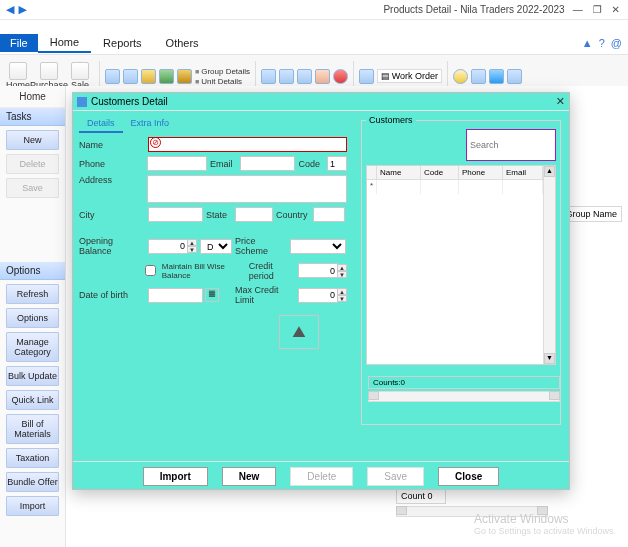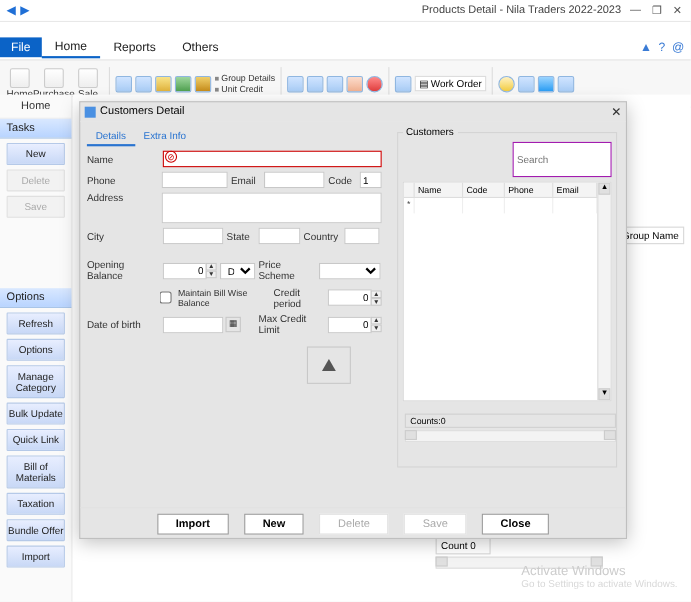--- a/index.html
+++ b/index.html
@@ -36,21 +36,21 @@
 .bg-count { position:absolute; right:80px; bottom:30px; left:330px; }
 .bg-count .count-label { border:1px solid #d8d8d8; padding:2px 4px; font-size:9px; display:inline-block; min-width: 50px; }
 .bg-count .scroll-track { height:11px; background:#f3f3f3; border:1px solid #ddd; margin-top:2px; position:relative; }
 .bg-count .scroll-track .end { position:absolute; width:11px; height:9px; background:#e0e0e0; border:1px solid #ccc; top:-1px; }
 .bg-count .scroll-track .end.l { left:-1px; } .bg-count .scroll-track .end.r { right:-1px; }
 
 .watermark { position:absolute; right:12px; bottom:10px; color:#ccc; font-size:12px; text-align:left; line-height:1.2; }
 .watermark .small { font-size:9px; color:#d8d8d8; }
 
 
-.dialog { position:absolute; left:72px; top:92px; width:498px; height:398px; background:#e5e5e5; border:1px solid #bfbfbf; box-shadow: 0 4px 16px rgba(0,0,0,.25); }
+.dialog { position:absolute; left:72px; top:92px; width:498px; height:398px; background:#5eead4; border:1px solid #bfbfbf; box-shadow: 0 4px 16px rgba(0,0,0,.25); }
 .dialog .dlg-title { height:18px; display:flex; align-items:center; padding:0 4px; font-size:10px; border-bottom:1px solid #e6e6e6; }
 .dialog .dlg-title .ico { width:10px; height:10px; background:#4a90e2; margin-right:4px; }
 .dialog .dlg-title .close { margin-left:auto; font-size:11px; color:#333; cursor:pointer; }
 .dialog .dlg-body { display:flex; height:350px; }
 .details-pane { width:280px; padding:4px 6px; border-right:0; }
 .tabs { display:flex; font-size:9px; margin-bottom:4px; }
 .tabs .tab { padding:3px 8px; color:#2a74d0; }
 .tabs .tab.active { border-bottom:2px solid #2a74d0; }
 
 .form-row { display:flex; align-items:center; margin:4px 0; font-size:9px; color:#333; gap:3px; }
@@ -136,21 +136,21 @@
       <span>Sale</span>
     </div>
   <div class="tb-sep"></div>
   <span class="tb-small"></span>
   <span class="tb-small"></span>
   <span class="tb-small" style="background:linear-gradient(#f9e48a,#e0b23b)"></span>
   <span class="tb-small" style="background:linear-gradient(#9ed69e,#4fa04f)"></span>
   <span class="tb-small" style="background:linear-gradient(#f0cf6a,#c58b1a)"></span>
   <div class="tb-stack">
     <span>Group Details</span>
-    <span>Unit Credit</span>
+    <span>Unit Details</span>
   </div>
   <div class="tb-sep"></div>
   <span class="tb-small"></span>
   <span class="tb-small"></span>
   <span class="tb-small"></span>
   <span class="tb-small" style="background:linear-gradient(#fcdccc,#f0b090)"></span>
   <span class="tb-small" style="background:linear-gradient(#ff8a8a,#e03d3d);border-radius:50%"></span>
   <div class="tb-sep"></div>
   <span class="tb-small"></span>
   <div class="tb-wo">

